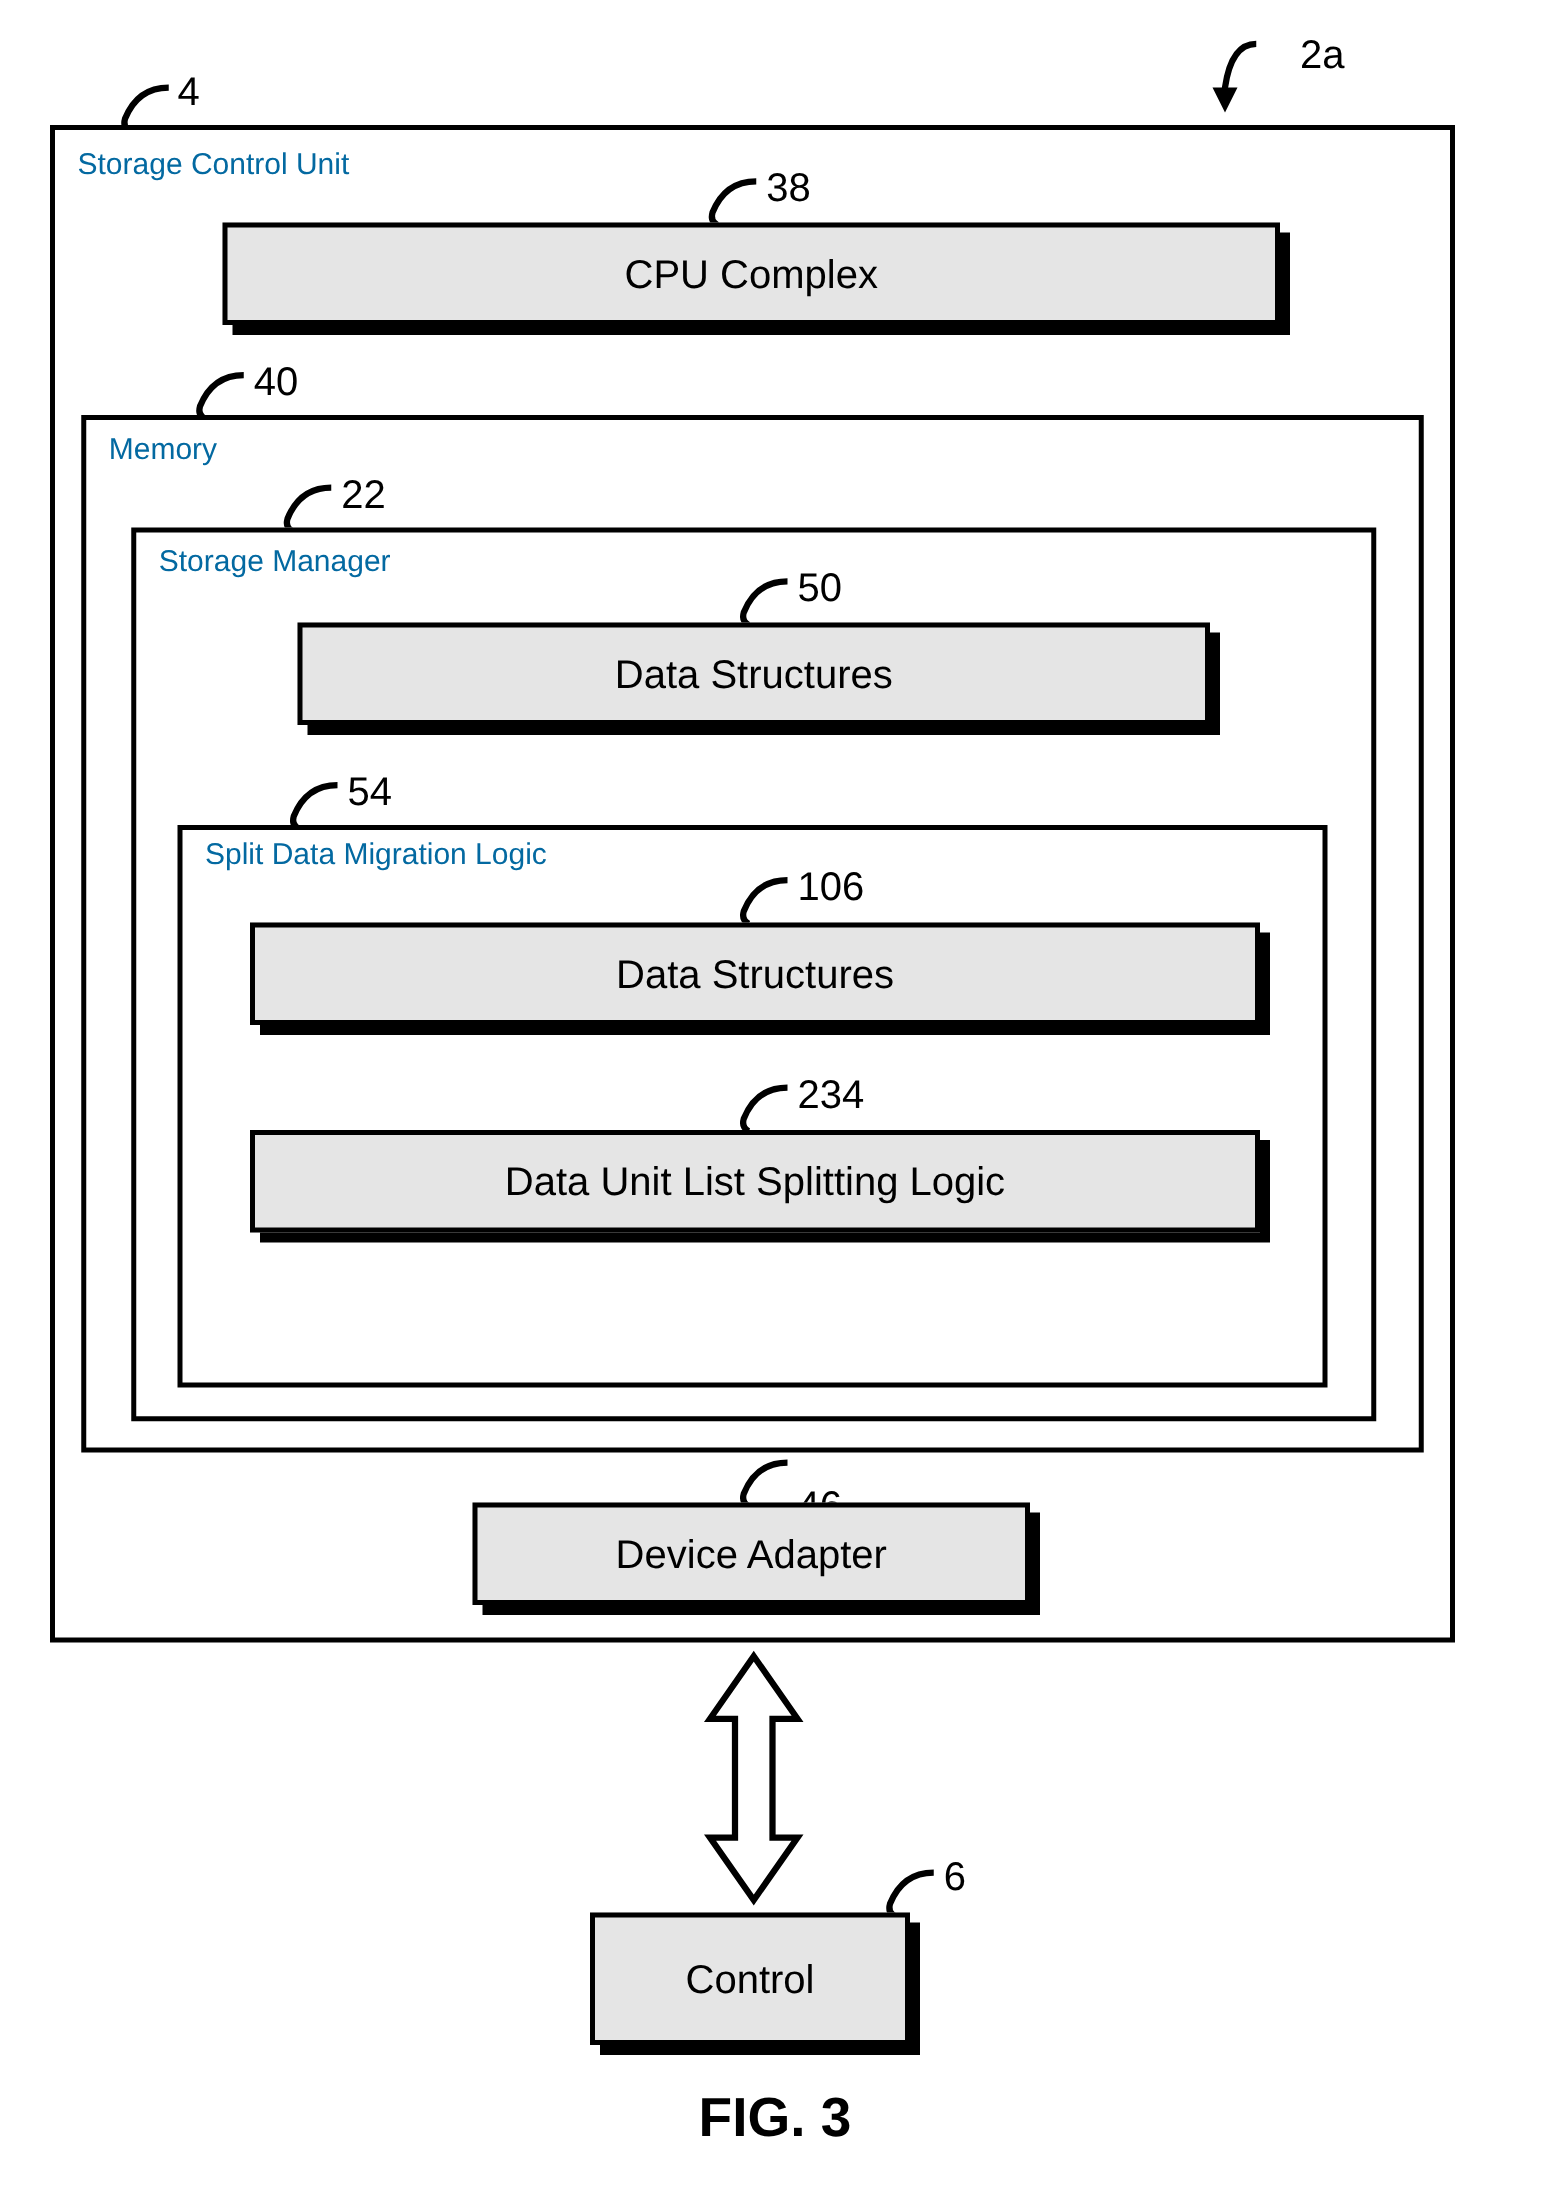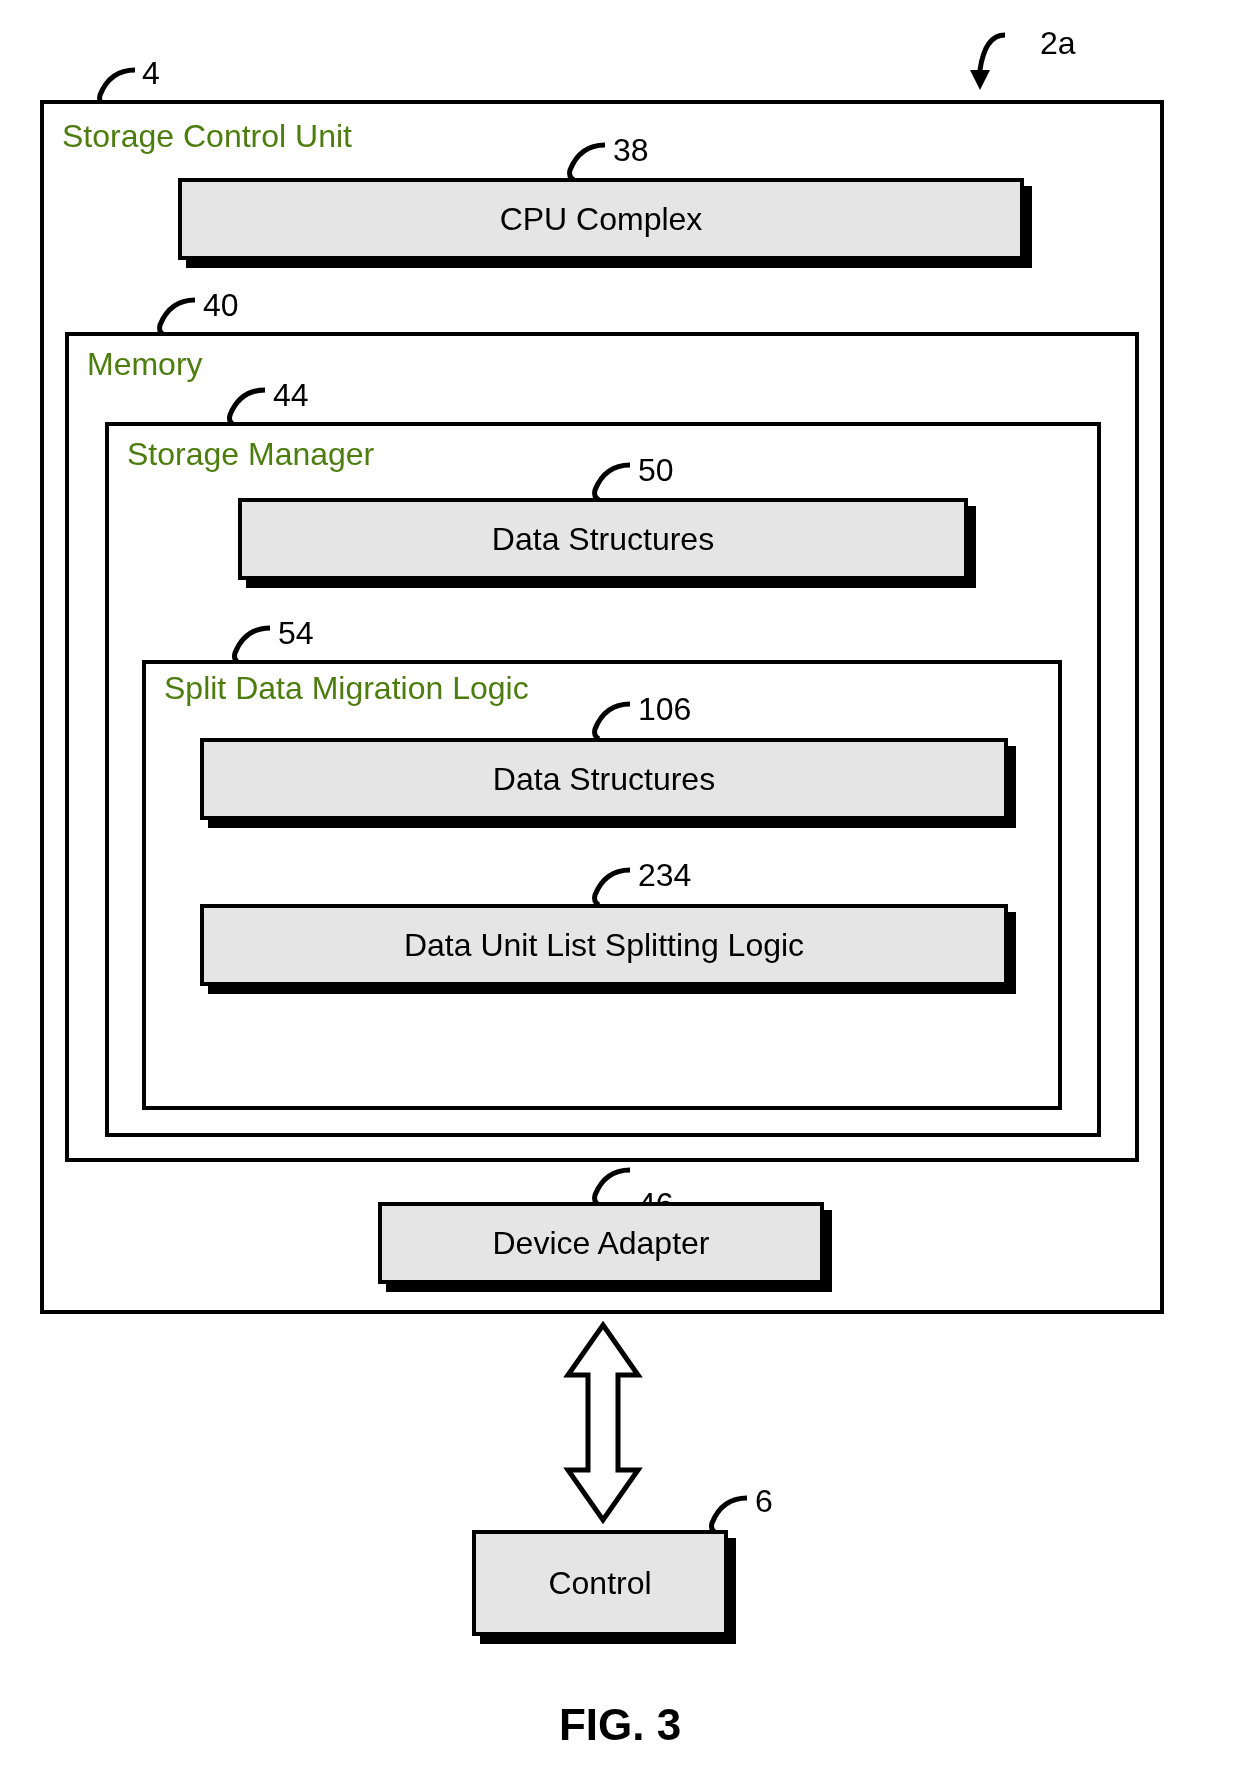--- a/index.html
+++ b/index.html
@@ -12,22 +12,22 @@
       height: 1766px;
       position: relative;
     }
     .container {
       position: absolute;
       border: 4px solid #000;
       background: #fff;
     }
     .label {
       position: absolute;
-      font-size: 32px;
-      color: #4d7c0f;
+      font-size: 24px;
+      color: #0369a1;
     }
     .ref-num {
       position: absolute;
       font-size: 32px;
       color: #000;
     }
     .box {
       position: absolute;
       border: 4px solid #000;
       background: #e5e5e5;
@@ -80,21 +80,21 @@
 </svg>
 <div class="ref-num" style="left:203px; top:287px;">40</div>
 
 <div class="container" style="left:65px; top:332px; width:1074px; height:830px;">
   <div class="label" style="left:18px; top:10px;">Memory</div>
 </div>
 
 <svg width="70" height="50" style="left:210px; top:380px;">
   <path d="M 55 10 Q 30 10 20 35 Q 18 42 24 45" stroke="#000" stroke-width="5" fill="none"></path>
 </svg>
-<div class="ref-num" style="left:273px; top:377px;">44</div>
+<div class="ref-num" style="left:273px; top:377px;">22</div>
 
 <div class="container" style="left:105px; top:422px; width:996px; height:715px;">
   <div class="label" style="left:18px; top:10px;">Storage Manager</div>
 </div>
 
 <svg width="70" height="50" style="left:575px; top:455px;">
   <path d="M 55 10 Q 30 10 20 35 Q 18 42 24 45" stroke="#000" stroke-width="5" fill="none"></path>
 </svg>
 <div class="ref-num" style="left:638px; top:452px;">50</div>
 
@@ -144,13 +144,13 @@
 
 <svg width="70" height="50" style="left:692px; top:1488px;">
   <path d="M 55 10 Q 30 10 20 35 Q 18 42 24 45" stroke="#000" stroke-width="5" fill="none"></path>
 </svg>
 <div class="ref-num" style="left:755px; top:1483px;">6</div>
 
 <div class="box shadow-box" style="left:472px; top:1530px; width:256px; height:106px;">
   <span>Control</span>
 </div>
 
-<div class="fig-caption" style="top:1670px;margin-top:30px;">FIG. 3</div>
+<div class="fig-caption" style="top:1670px;">FIG. 3</div>
 
 </body></html>

